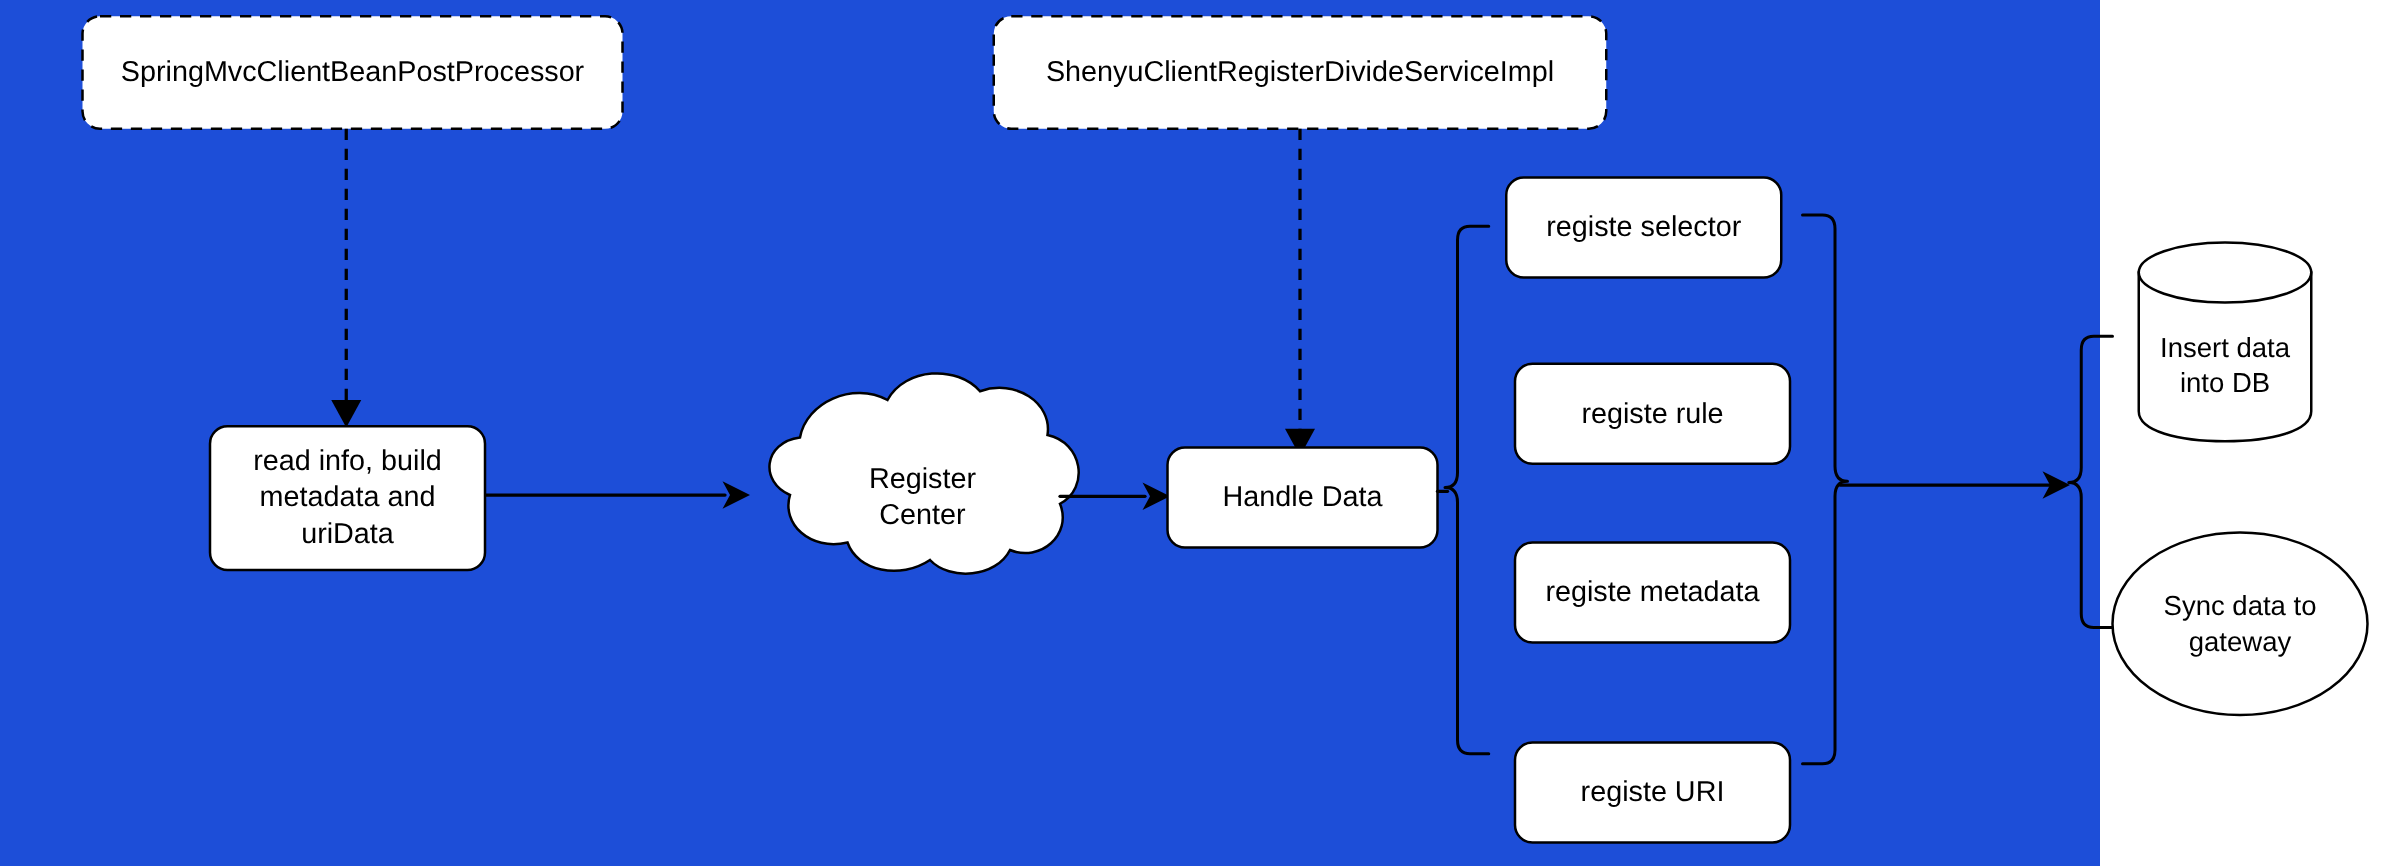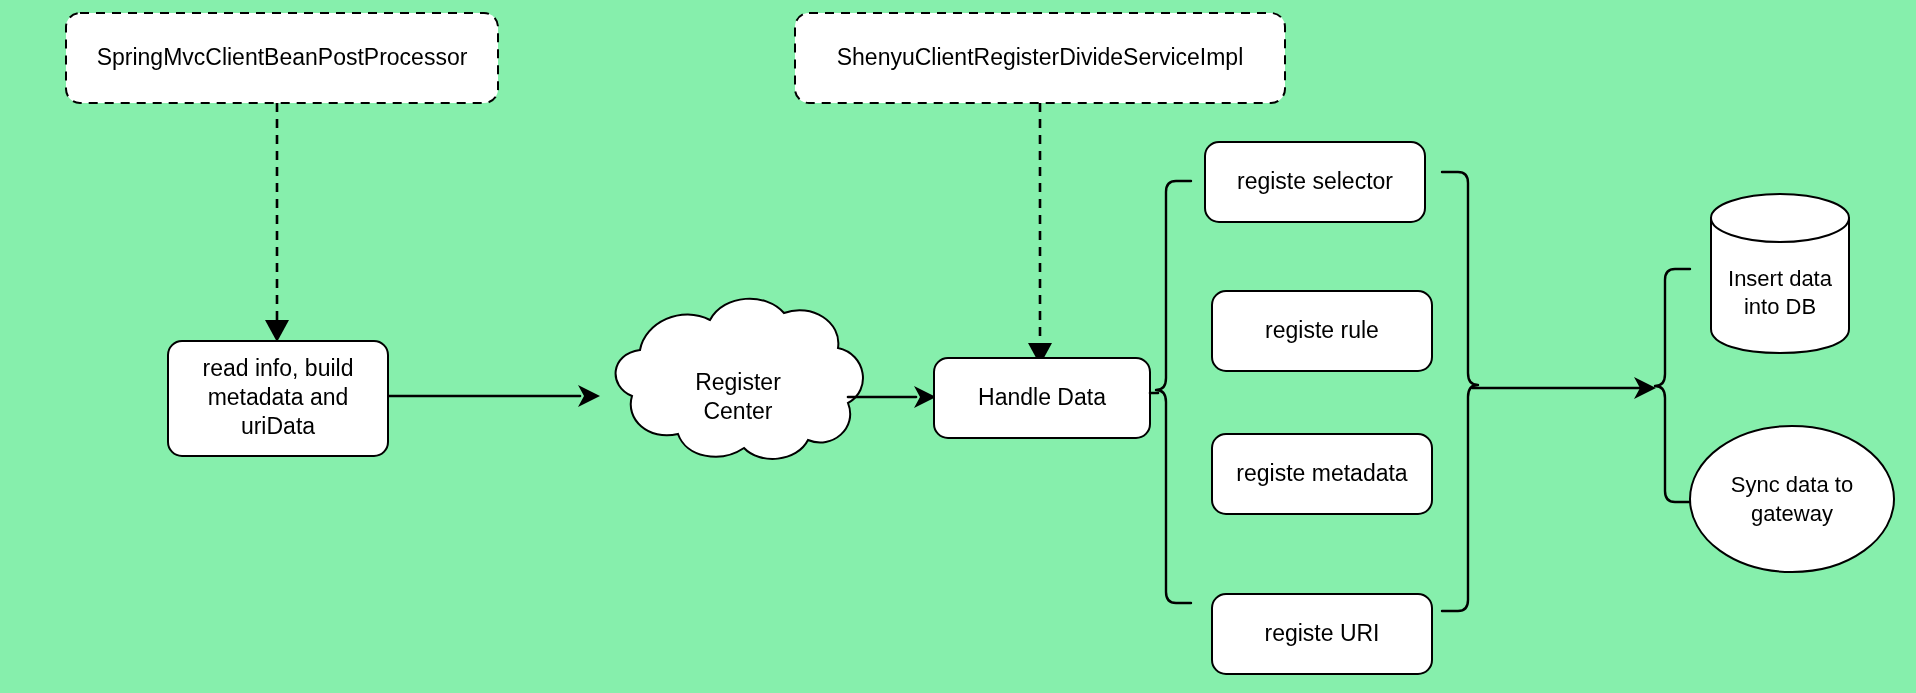--- a/index.html
+++ b/index.html
@@ -8,23 +8,23 @@
     background: #ffffff;
   }
   body {
     width: 1916px;
     height: 693px;
     font-family: "Liberation Sans", sans-serif;
     overflow: hidden;
   }
   #diagram-root {
     position: relative;
-    width: 1916px;
+    width: 1680px;
     height: 693px;
-    background: #86efac;
+    background: #1d4ed8;
   }
   svg#flow {
     position: absolute;
     top: 0;
     left: 0;
     width: 1916px;
     height: 693px;
     display: block;
   }
   .shape-fill {

